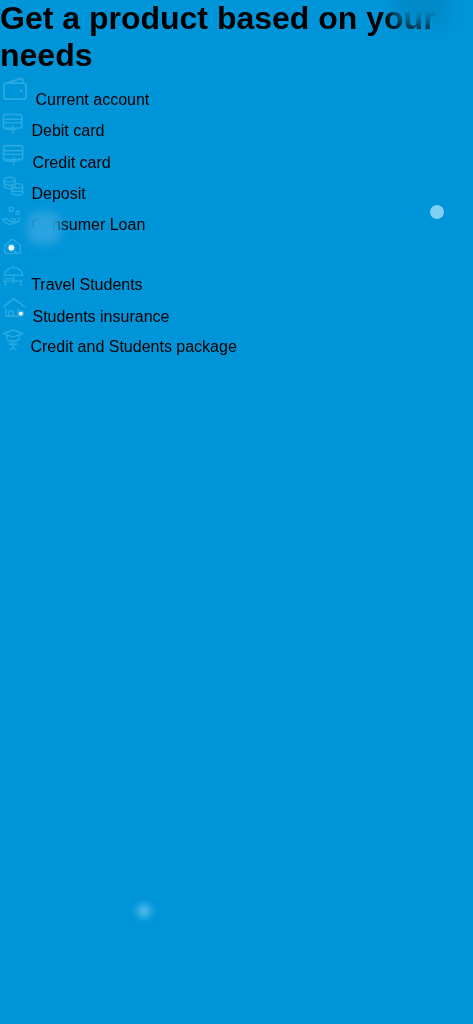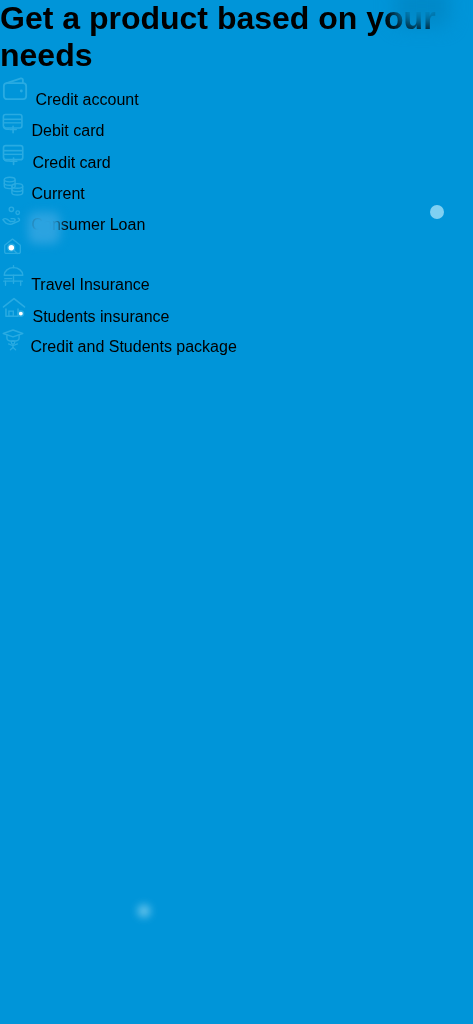--- a/index.html
+++ b/index.html
@@ -40,21 +40,21 @@
   <div class="deco deco-soft" id="deco-bottom"></div>
 
   <h1 id="heading">Get a product based on your needs</h1>
 
   <div class="card big" id="card-current">
     <svg class="ico" width="31" height="31" viewBox="0 0 32 32" fill="none">
       <rect x="4" y="9.5" width="23" height="16.5" rx="3.2" stroke="#29ABE2" stroke-width="1.9"></rect>
       <path d="M6.2 9.6 L21.5 4.6 a1.6 1.6 0 0 1 2.1 1.5 V9.5" stroke="#29ABE2" stroke-width="1.9" stroke-linejoin="round"></path>
       <circle cx="22" cy="17.6" r="1.5" fill="#29ABE2"></circle>
     </svg>
-    <span class="lbl">Credit account</span>
+    <span class="lbl">Current account</span>
   </div>
 
   <div class="card" id="card-debit">
     <svg class="ico" width="27" height="27" viewBox="0 0 32 32" fill="none">
       <rect x="4" y="6.5" width="22" height="16" rx="2.6" stroke="#29ABE2" stroke-width="1.9"></rect>
       <path d="M4.4 12.2 H25.6" stroke="#29ABE2" stroke-width="1.9"></path>
       <path d="M4.4 16.4 H25.6" stroke="#29ABE2" stroke-width="1.6"></path>
       <path d="M11.5 24 H8 a3.6 3.6 0 0 1-3.6-3.6" stroke="#29ABE2" stroke-width="1.9" fill="none"></path>
       <path d="M11.8 24.3 H19.2 M15.5 20.6 V28" stroke="#29ABE2" stroke-width="1.9" stroke-linecap="round"></path>
     </svg>
@@ -74,21 +74,21 @@
 
   <div class="card" id="card-deposit">
     <svg class="ico" width="27" height="27" viewBox="0 0 32 32" fill="none">
       <ellipse cx="11.5" cy="9" rx="6.4" ry="2.7" stroke="#29ABE2" stroke-width="1.7"></ellipse>
       <path d="M5.1 9 v4 c0 1.5 2.9 2.7 6.4 2.7 s6.4-1.2 6.4-2.7 V9" stroke="#29ABE2" stroke-width="1.7"></path>
       <path d="M5.1 13 v4 c0 1.5 2.9 2.7 6.4 2.7 s6.4-1.2 6.4-2.7 v-4" stroke="#29ABE2" stroke-width="1.7"></path>
       <ellipse cx="20.5" cy="16.5" rx="6.4" ry="2.7" stroke="#29ABE2" stroke-width="1.7"></ellipse>
       <path d="M14.1 16.5 v4 c0 1.5 2.9 2.7 6.4 2.7 s6.4-1.2 6.4-2.7 v-4" stroke="#29ABE2" stroke-width="1.7"></path>
       <path d="M14.1 20.5 v4 c0 1.5 2.9 2.7 6.4 2.7 s6.4-1.2 6.4-2.7 v-4" stroke="#29ABE2" stroke-width="1.7"></path>
     </svg>
-    <span class="lbl">Current</span>
+    <span class="lbl">Deposit</span>
   </div>
 
   <div class="card" id="card-consumer">
     <svg class="ico" width="27" height="27" viewBox="0 0 32 32" fill="none">
       <circle cx="13.5" cy="7.5" r="2.6" stroke="#29ABE2" stroke-width="1.6"></circle>
       <circle cx="21" cy="11.5" r="2.1" stroke="#29ABE2" stroke-width="1.6"></circle>
       <path d="M3.5 19.5 c1.6-1.3 3.6-1.1 5.2 0 l3.4 2.4" stroke="#29ABE2" stroke-width="1.7" stroke-linecap="round"></path>
       <path d="M12.1 21.9 h4.1 a1.7 1.7 0 0 0 0-3.4 h-3.1" stroke="#29ABE2" stroke-width="1.7" stroke-linecap="round"></path>
       <path d="M3.6 19.8 c2.4 4.2 6.5 6 10.4 5.1 l8.2-3.4 a1.9 1.9 0 0 0-1.3-3.5" stroke="#29ABE2" stroke-width="1.7" stroke-linejoin="round"></path>
     </svg>
@@ -105,21 +105,21 @@
 
   <div class="card sm" id="card-travel">
     <svg class="ico" width="27" height="27" viewBox="0 0 32 32" fill="none">
       <path d="M5 14.5 c0-5 4.9-9 11-9 s11 4 11 9 Z" stroke="#29ABE2" stroke-width="1.7" stroke-linejoin="round"></path>
       <path d="M16 5.5 V3.2" stroke="#29ABE2" stroke-width="1.6" stroke-linecap="round"></path>
       <path d="M16 14.5 V24" stroke="#29ABE2" stroke-width="1.6" stroke-linecap="round"></path>
       <path d="M4.5 21.5 h22" stroke="#29ABE2" stroke-width="1.7" stroke-linecap="round"></path>
       <path d="M6.5 21.5 L6.5 26.5 M24.5 21.5 L24.5 26.5" stroke="#29ABE2" stroke-width="1.6" stroke-linecap="round"></path>
       <path d="M5.6 18.6 h8.4" stroke="#29ABE2" stroke-width="1.5" stroke-linecap="round"></path>
     </svg>
-    <span class="lbl">Travel Insurance</span>
+    <span class="lbl">Travel Students</span>
   </div>
 
 
   <div class="card sm" id="card-property">
     <svg class="ico" width="28" height="28" viewBox="0 0 32 32" fill="none">
       <path d="M4 14.8 L16 5.2 L28 14.8" stroke="#29ABE2" stroke-width="1.8" stroke-linecap="round" stroke-linejoin="round"></path>
       <path d="M6.8 16.6 V25.5 H20.6 V16.6" stroke="#29ABE2" stroke-width="1.8" stroke-linejoin="round"></path>
       <rect x="10.2" y="19.6" width="5" height="5.9" stroke="#29ABE2" stroke-width="1.6"></rect>
       <circle cx="23.8" cy="22.4" r="3.1" stroke="#29ABE2" stroke-width="1.7" fill="#FFFFFF"></circle>
     </svg>

